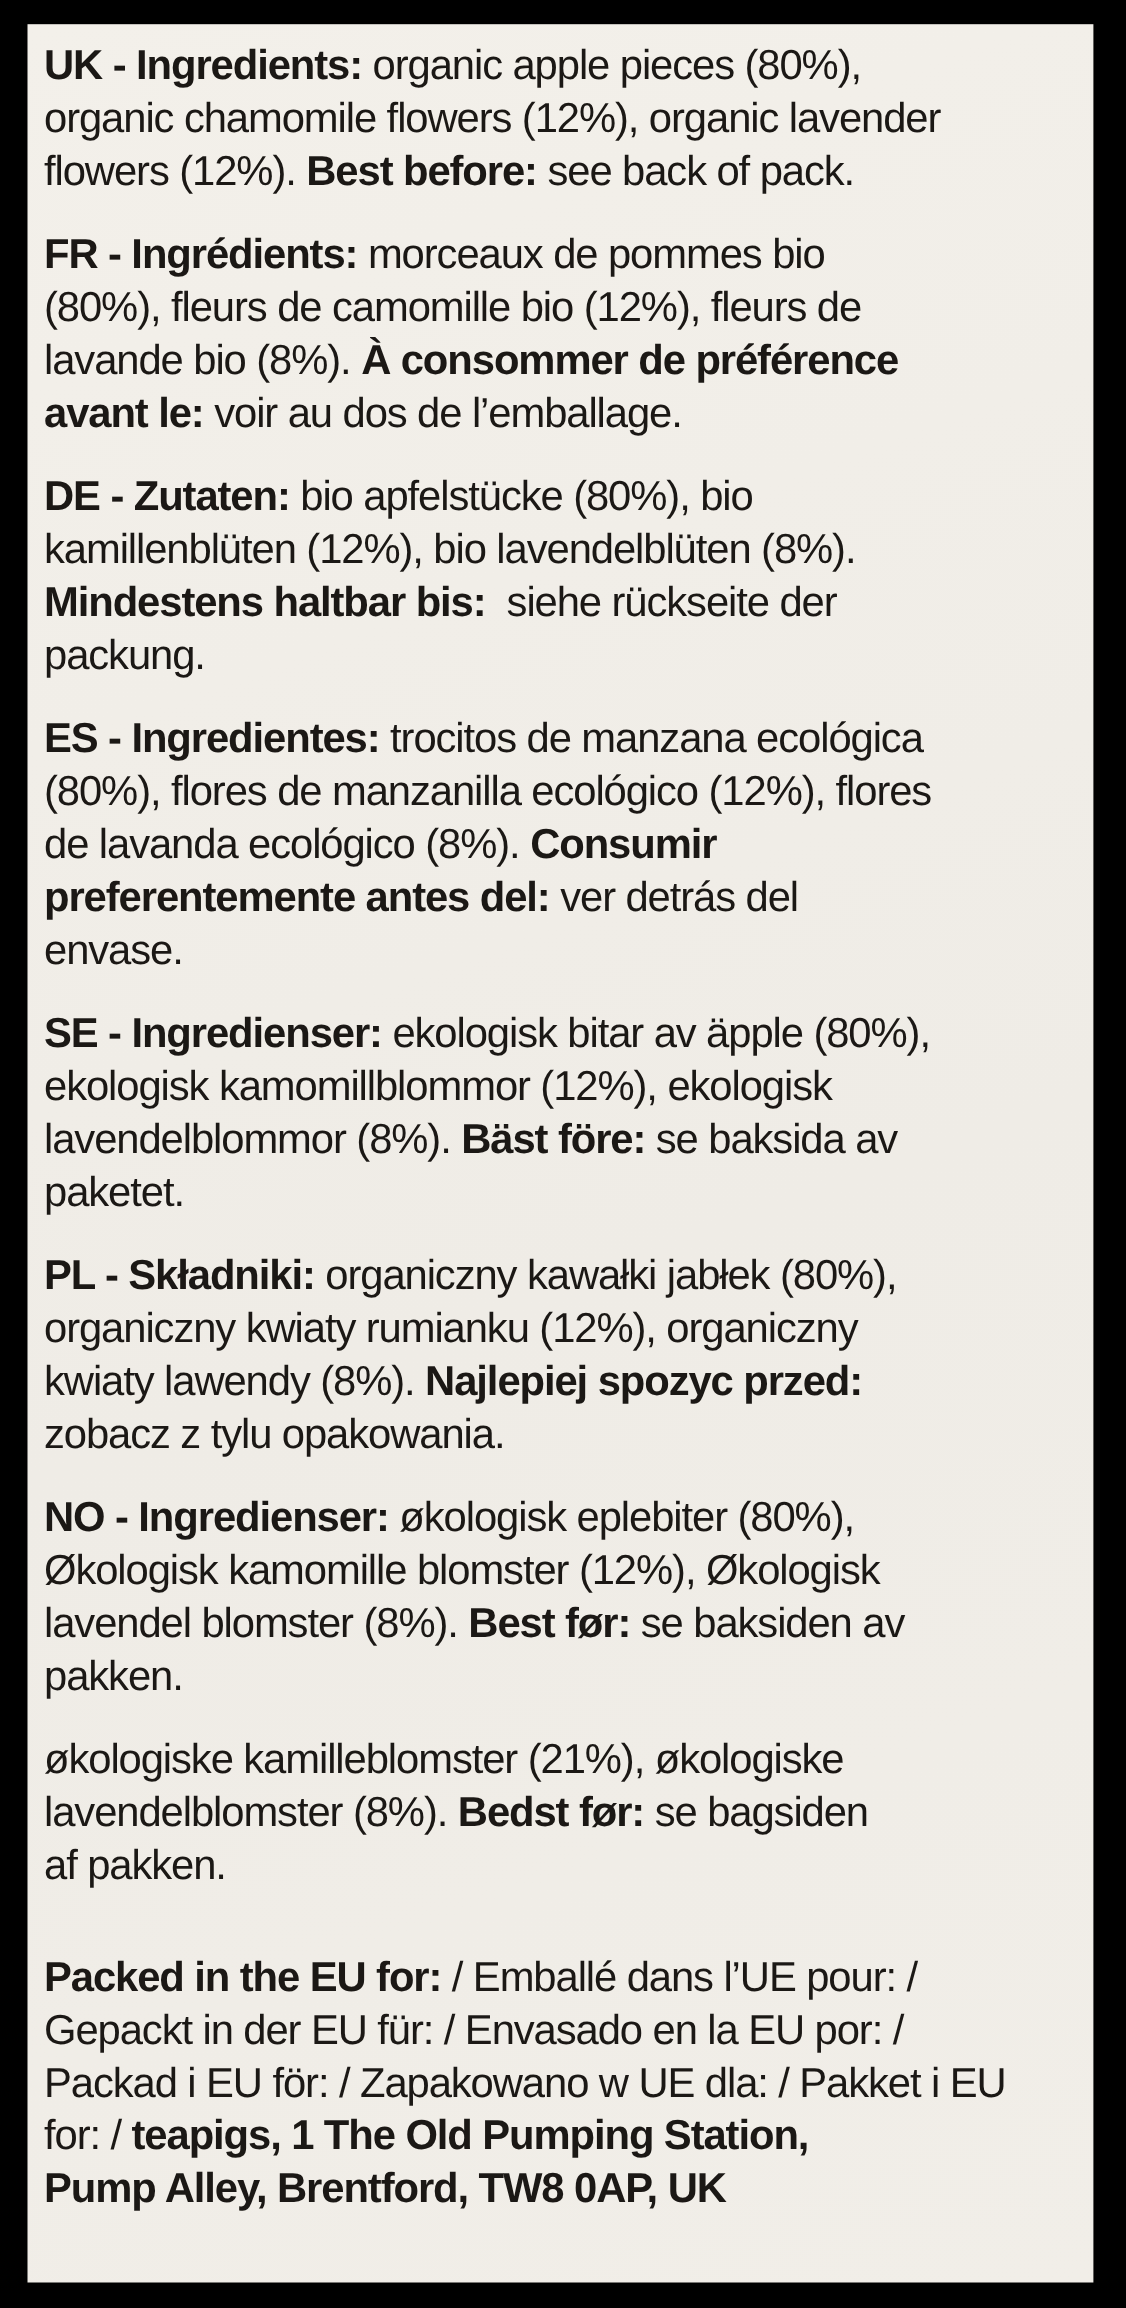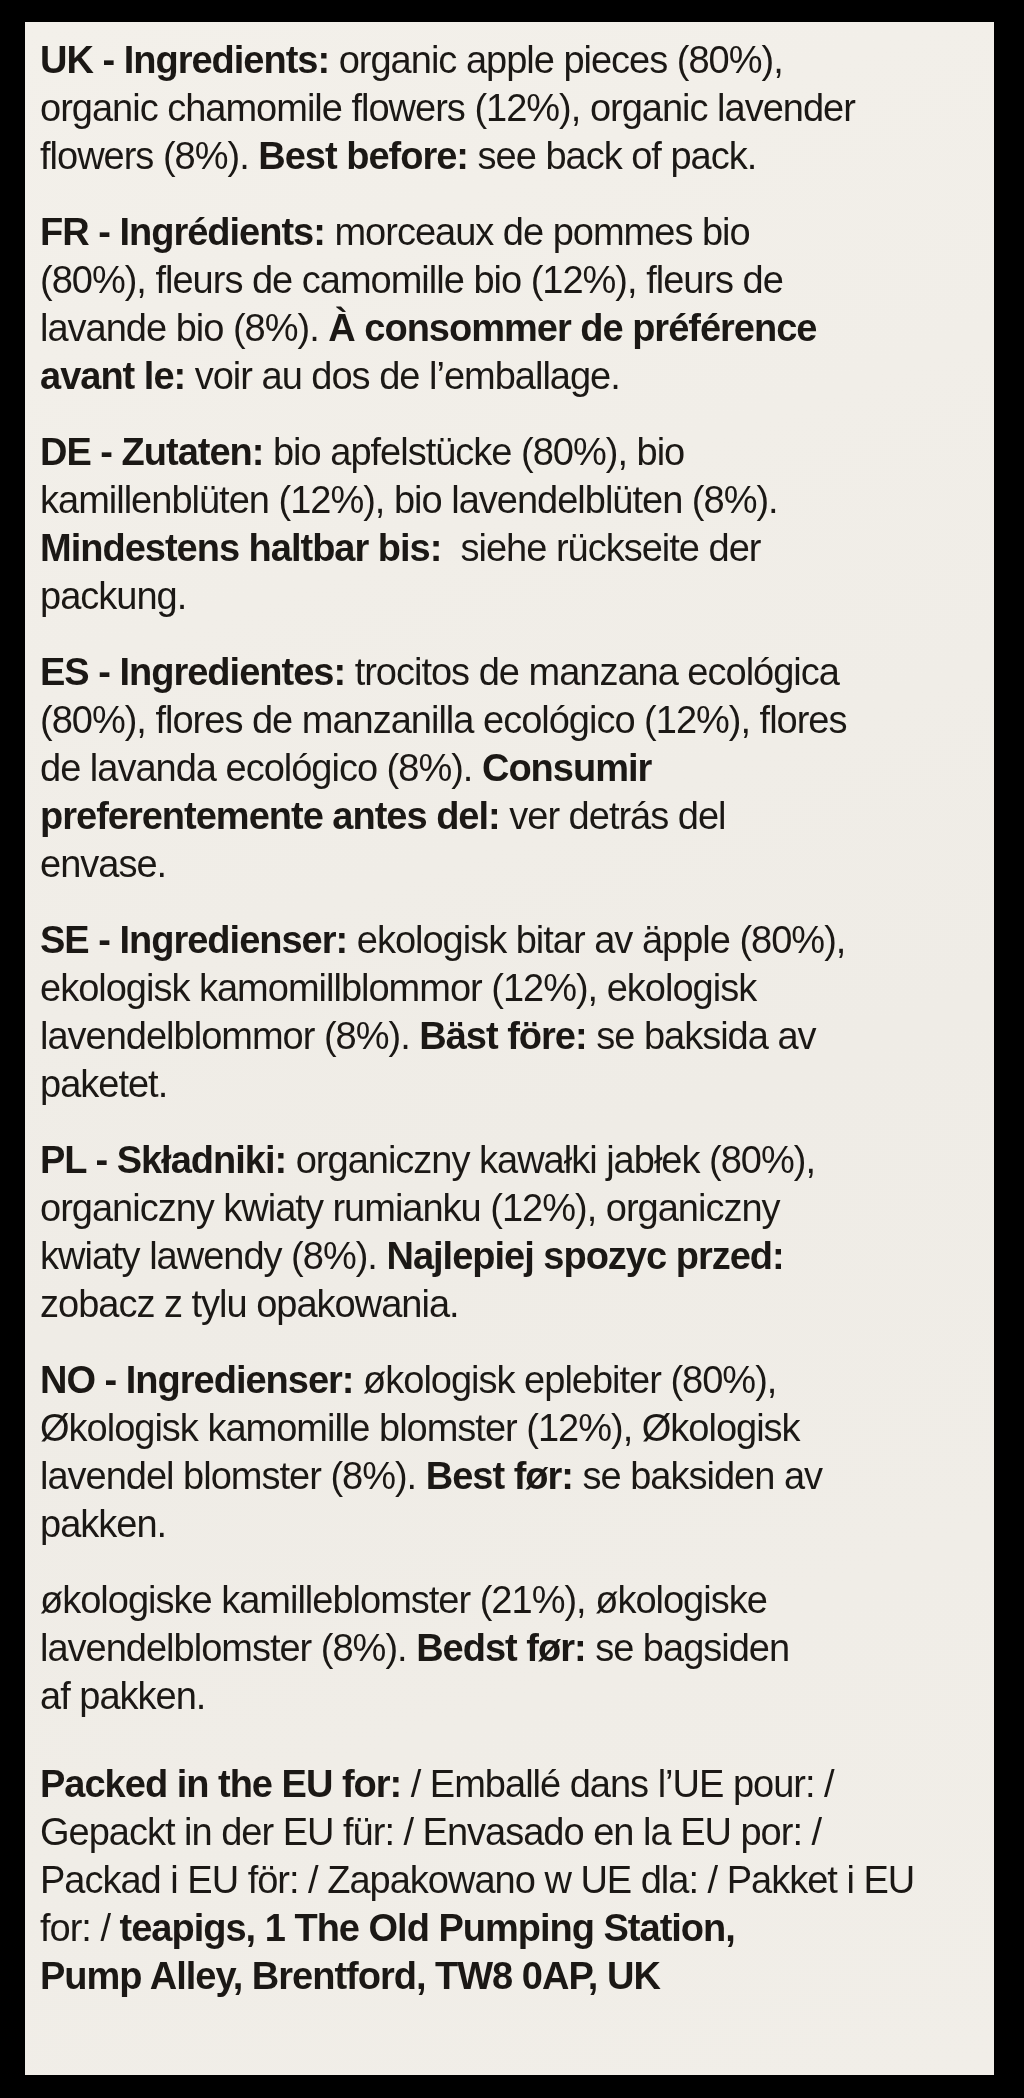--- a/index.html
+++ b/index.html
@@ -31,21 +31,21 @@
     color: #1b1815;
     padding: 14px 13px 10px 15px;
     font-size: 38px;
     line-height: 48px;
     letter-spacing: -1px;
   }
   .section {
     margin: 0 0 28px 0;
   }
   .section:last-child {
-    margin-top: 40px;
+    margin-top: 54px;
     margin-bottom: 0;
   }
   .line {
     white-space: pre;
     height: 48px;
   }
   .seg-b {
     font-weight: 700;
   }
   .seg-r {
@@ -53,21 +53,21 @@
   }
 </style>
 </head>
 <body>
 
 <div class="photo-frame">
   <div class="package-label">
       <div class="section">
         <div class="line"><span class="seg-b">UK - Ingredients: </span><span class="seg-r">organic apple pieces (80%),</span></div>
         <div class="line"><span class="seg-r">organic chamomile flowers (12%), organic lavender</span></div>
-        <div class="line"><span class="seg-r">flowers (8%). </span><span class="seg-b">Best before: </span><span class="seg-r">see back of pack.</span></div>
+        <div class="line"><span class="seg-r">flowers (12%). </span><span class="seg-b">Best before: </span><span class="seg-r">see back of pack.</span></div>
       </div>
       <div class="section">
         <div class="line"><span class="seg-b">FR - Ingrédients: </span><span class="seg-r">morceaux de pommes bio</span></div>
         <div class="line"><span class="seg-r">(80%), fleurs de camomille bio (12%), fleurs de</span></div>
         <div class="line"><span class="seg-r">lavande bio (8%). </span><span class="seg-b">À consommer de préférence</span></div>
         <div class="line"><span class="seg-b">avant le: </span><span class="seg-r">voir au dos de l’emballage.</span></div>
       </div>
       <div class="section">
         <div class="line"><span class="seg-b">DE - Zutaten: </span><span class="seg-r">bio apfelstücke (80%), bio</span></div>
         <div class="line"><span class="seg-r">kamillenblüten (12%), bio lavendelblüten (8%).</span></div>

